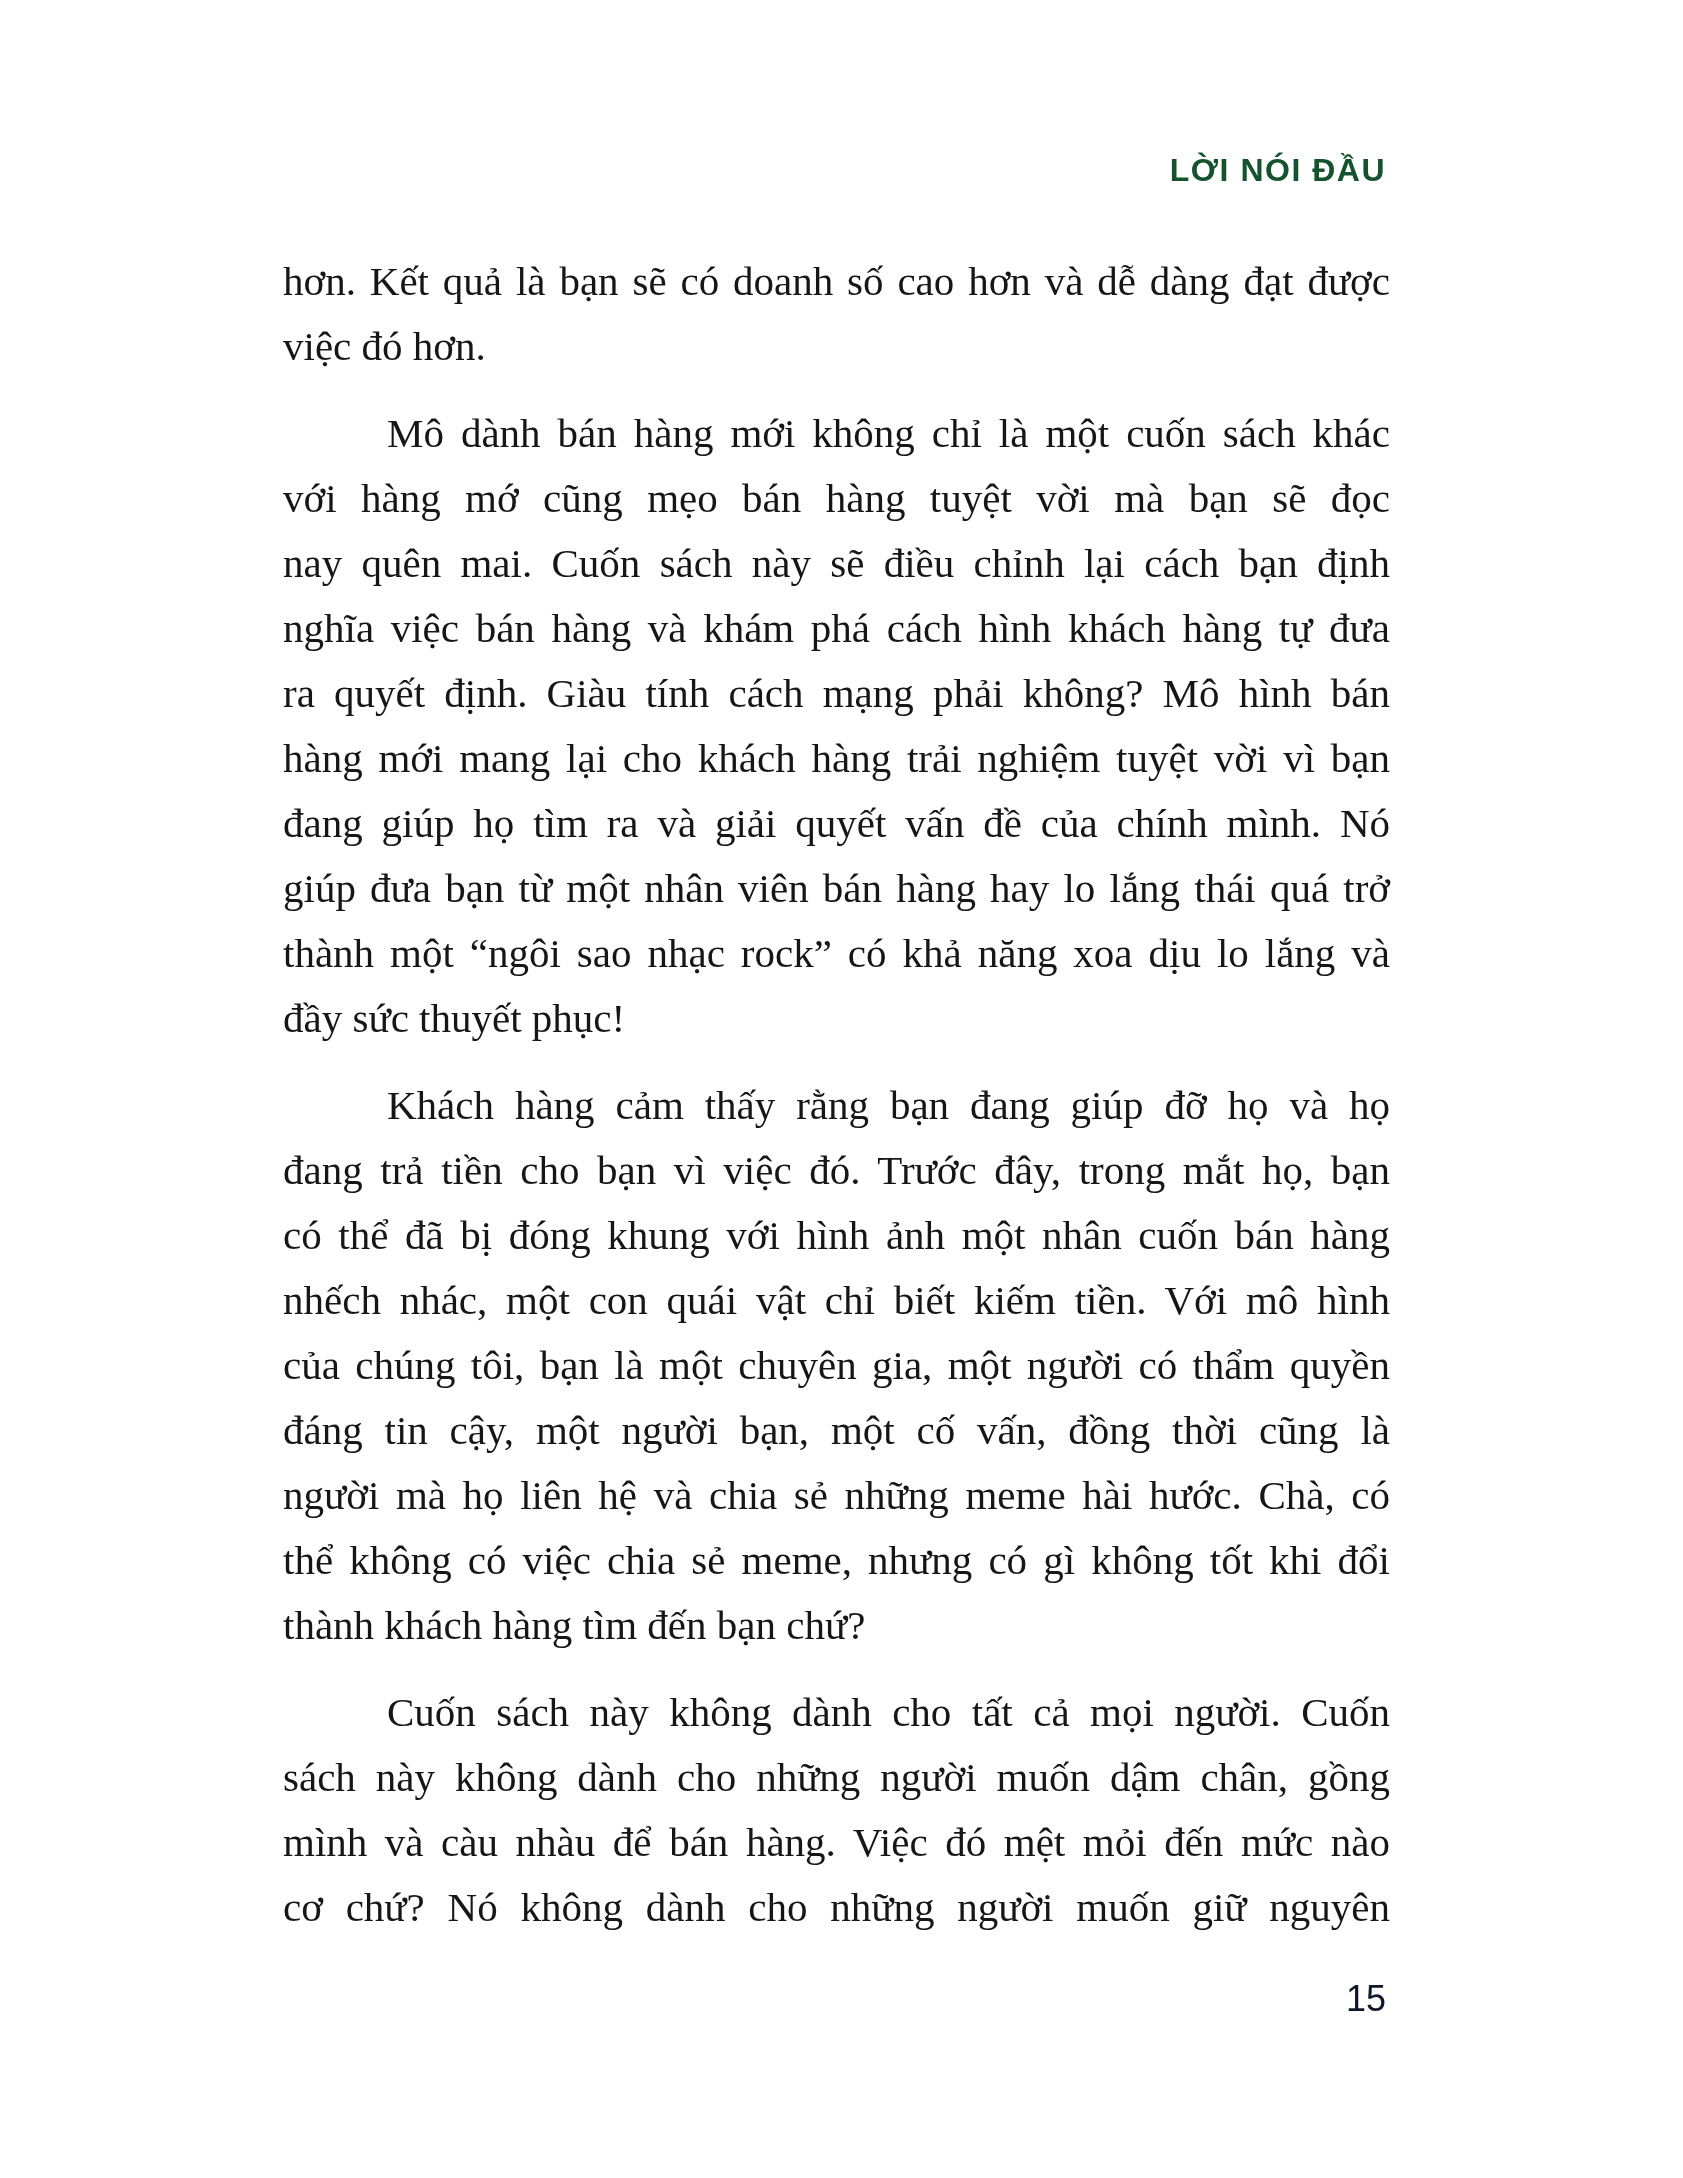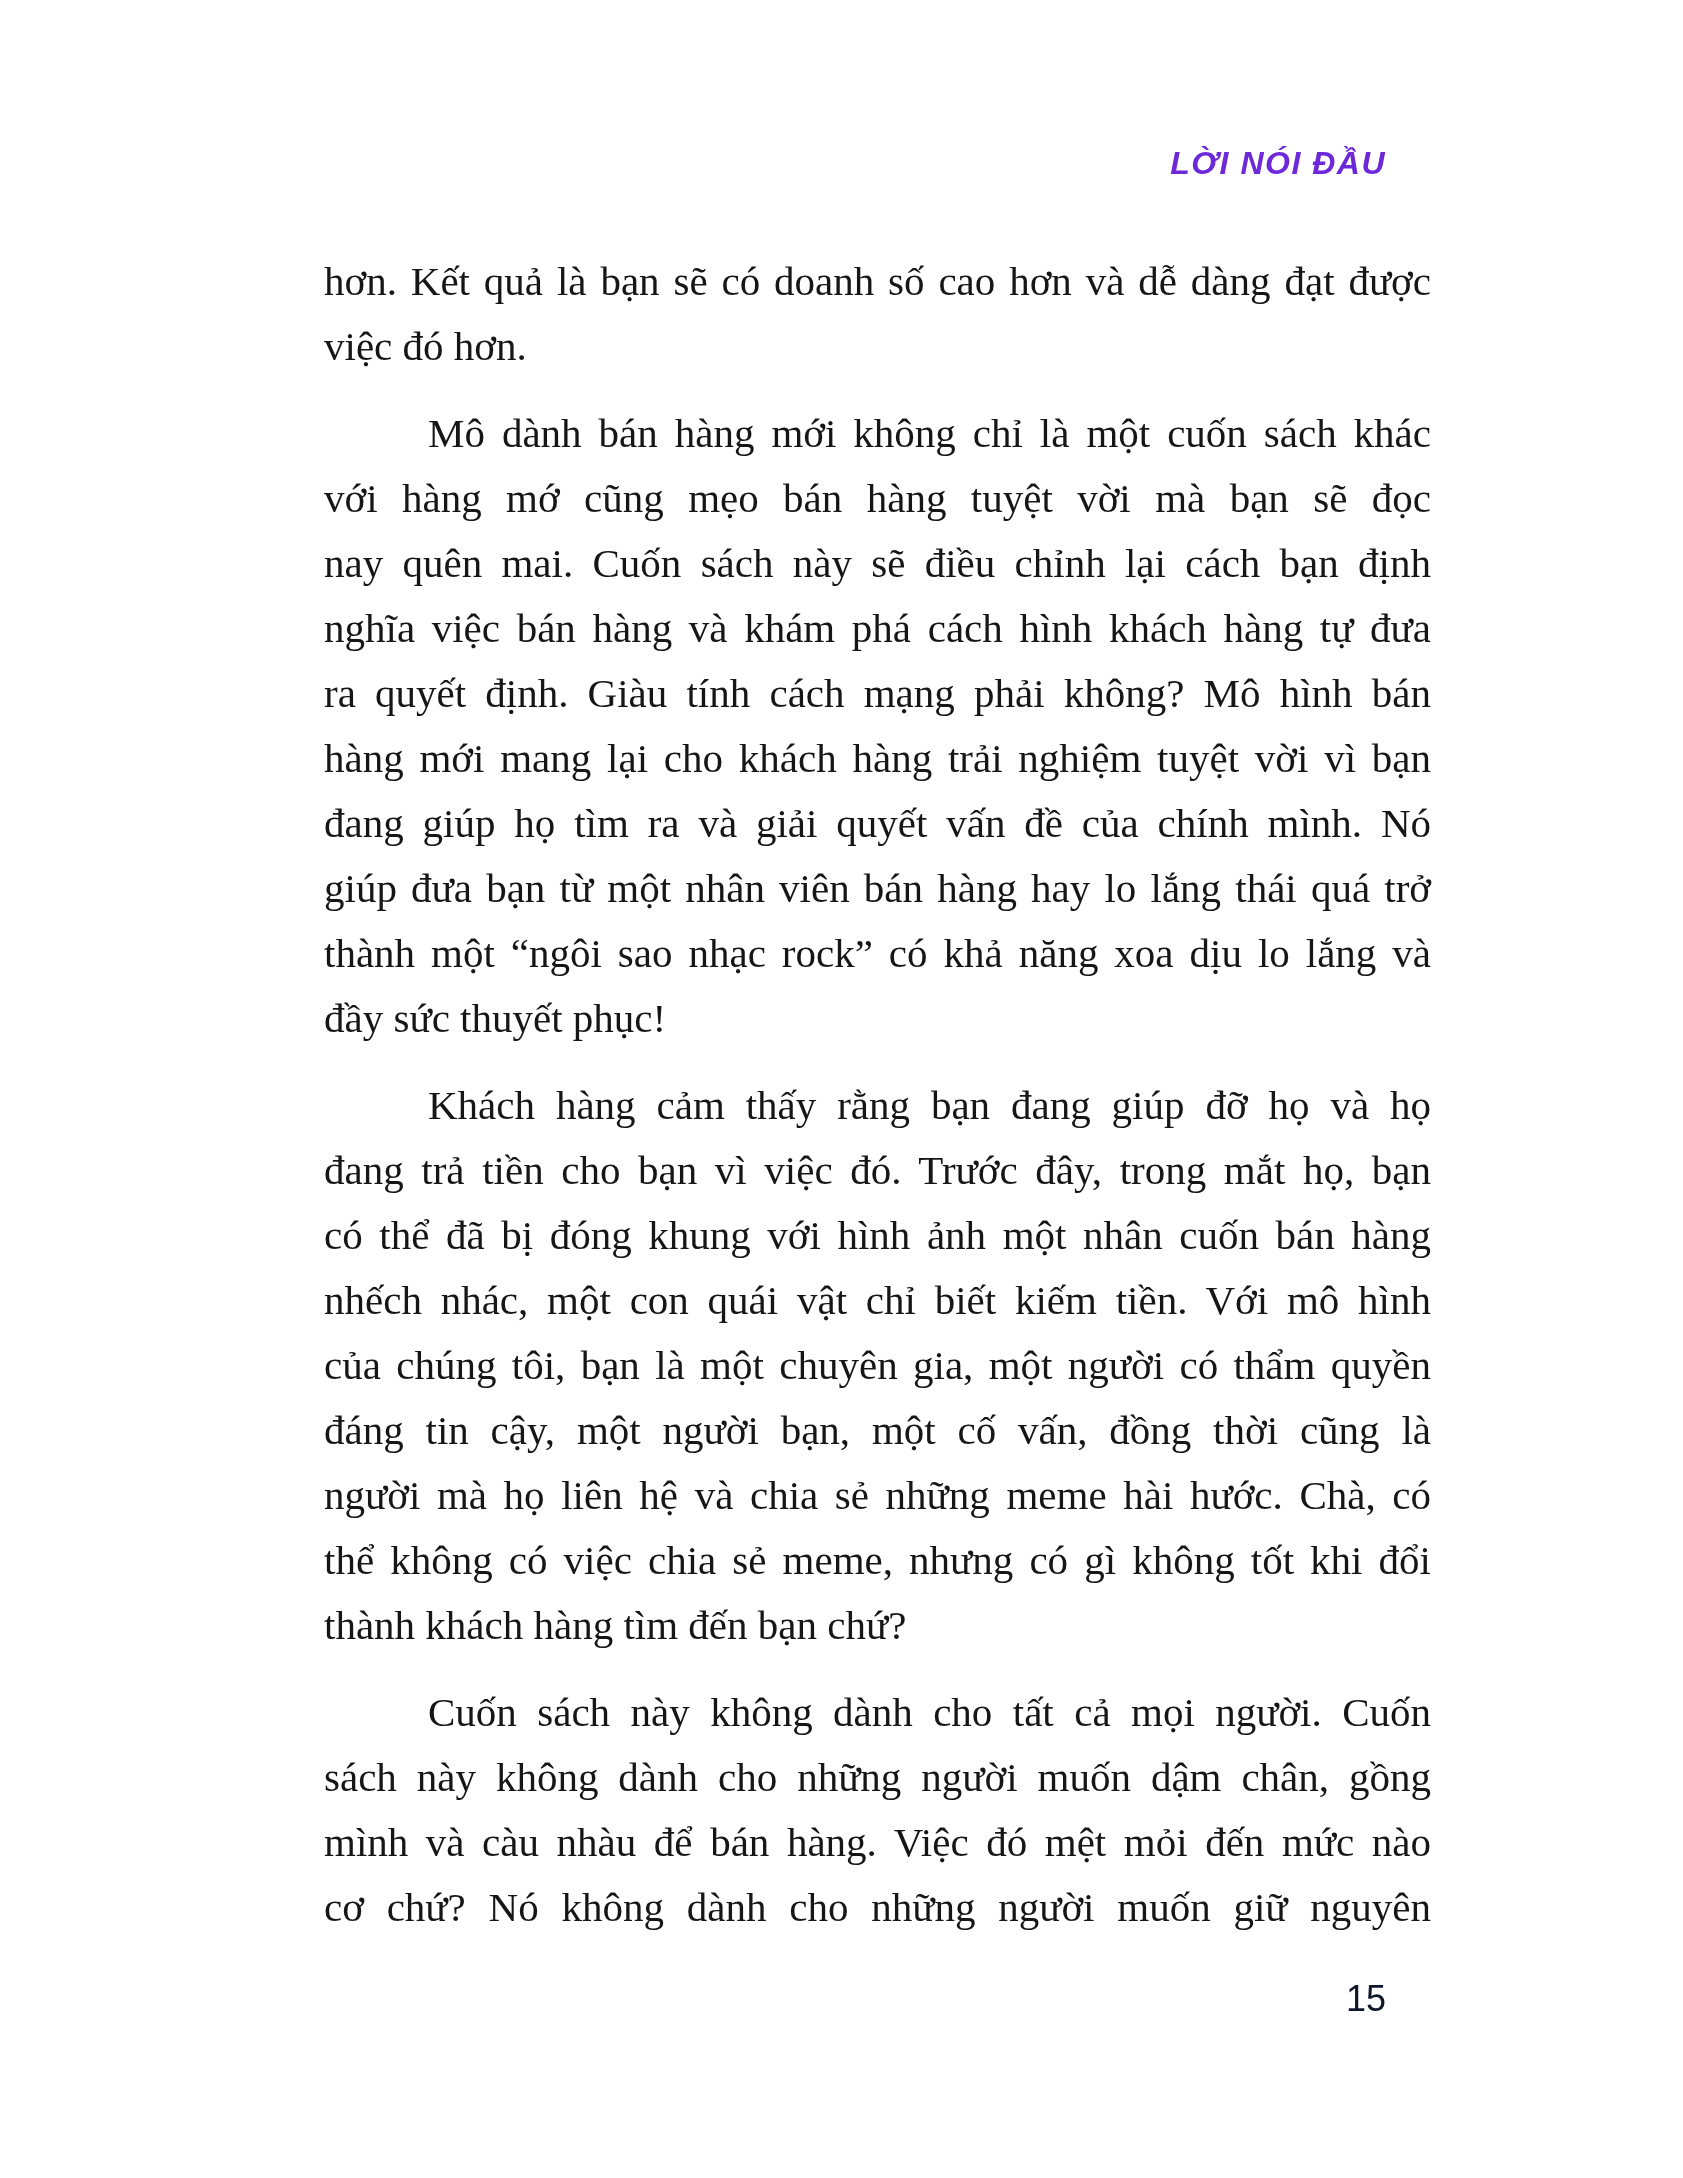--- a/index.html
+++ b/index.html
@@ -9,39 +9,37 @@
   }
   .page {
     position: relative;
     width: 1683px;
     height: 2178px;
     background: #ffffff;
     overflow: hidden;
   }
   .running-head {
     position: absolute;
-    top: 145px;
+    top: 152px;
     right: 297px;
     font-family: "Liberation Sans", "DejaVu Sans", sans-serif;
     font-weight: 700;
     font-size: 32px;
     letter-spacing: 1.5px;
-    color: #6d28d9;
+    color: #14532d;
     white-space: nowrap;
-    font-style: italic;
   }
   .body-text {
     position: absolute;
     top: 249px;
     left: 283px;
     width: 1107px;
     font-family: "Liberation Serif", "DejaVu Serif", serif;
     font-size: 41px;
     color: #161616;
-    margin-left: 41px;
   }
   .paragraph + .paragraph {
     margin-top: 22px;
   }
   .line {
     height: 65px;
     line-height: 65px;
     text-align: left;
   }
   .line.just {

